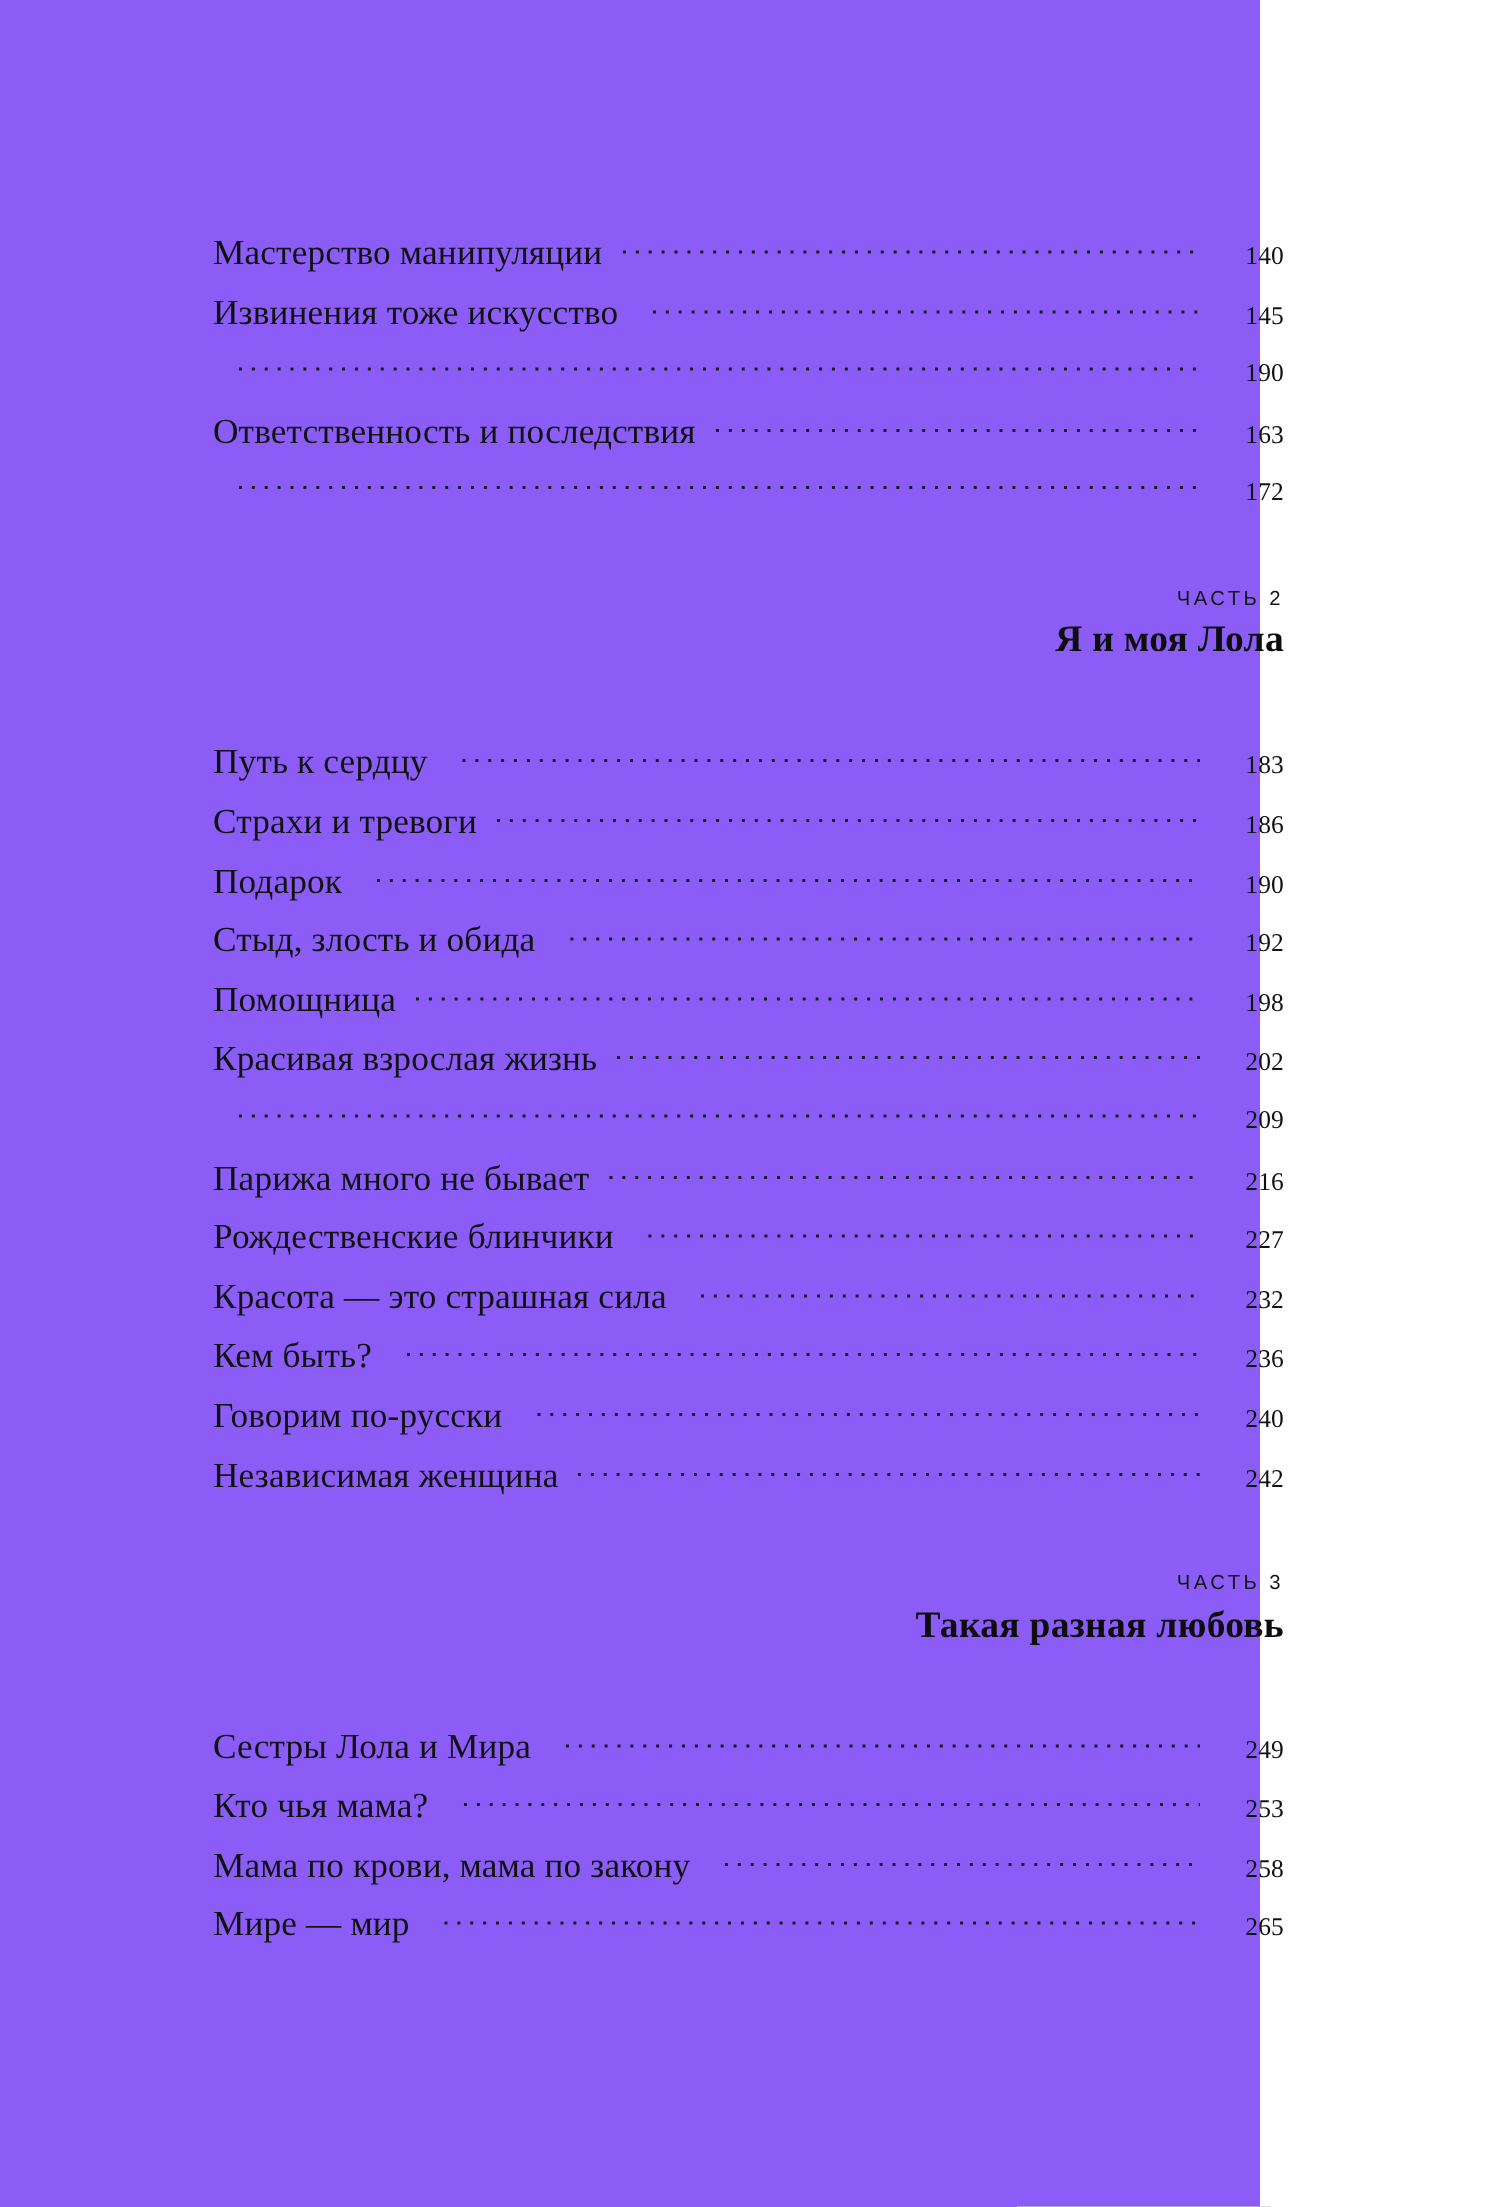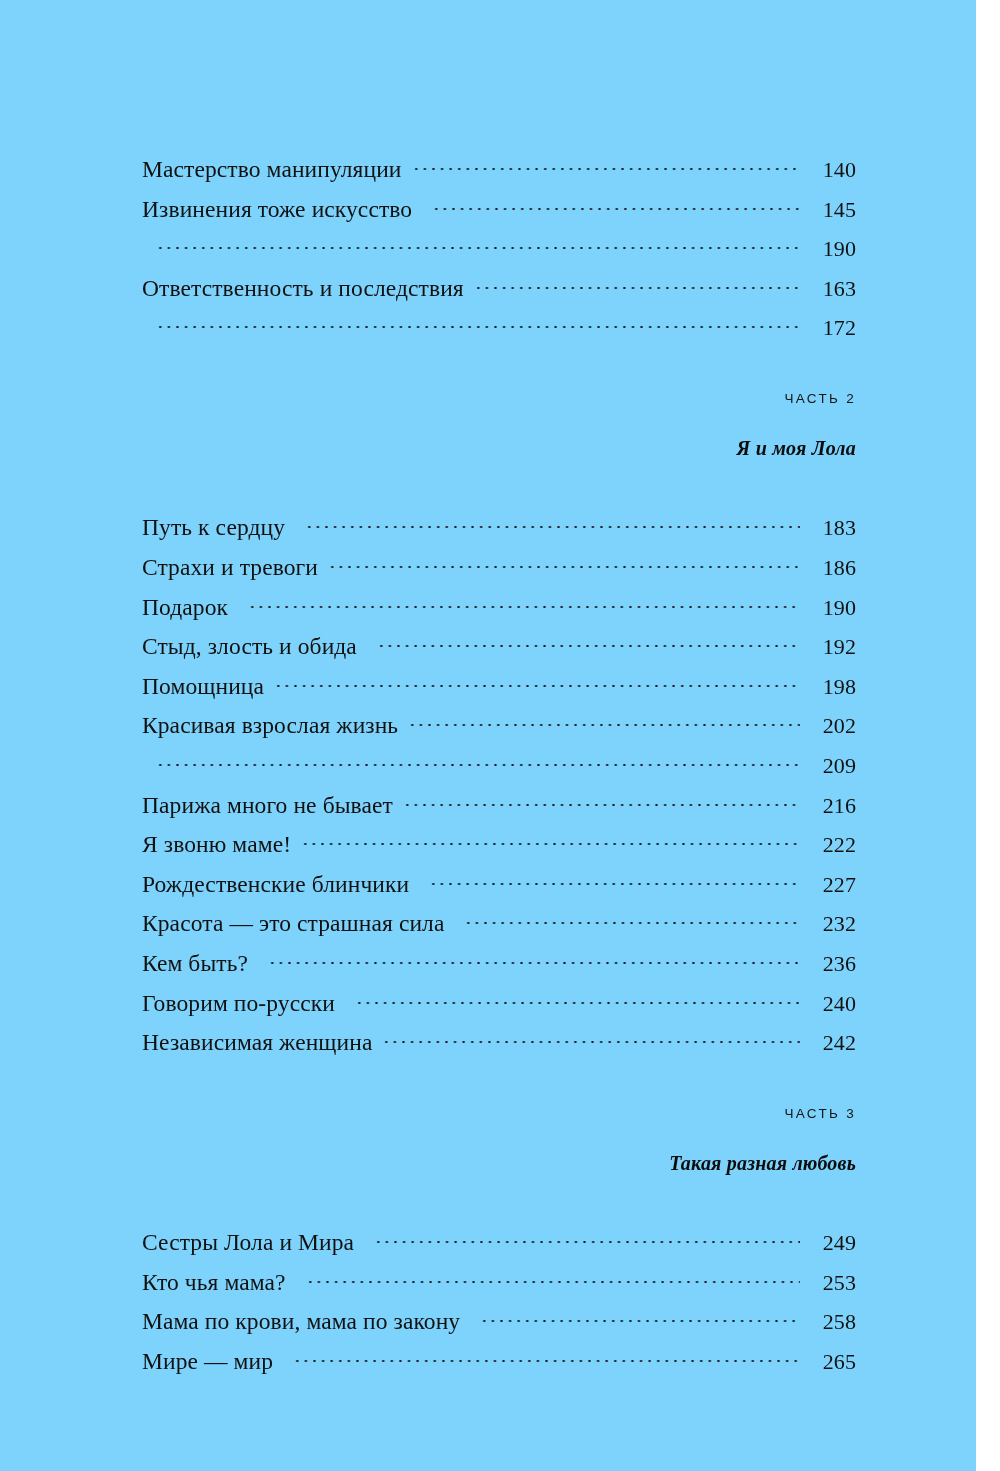--- a/index.html
+++ b/index.html
@@ -14,23 +14,23 @@
     position: relative;
     font-family: "Liberation Serif", "DejaVu Serif", serif;
     color: #111111;
     overflow: hidden;
   }
 
   .page {
     position: absolute;
     left: 0;
     top: 0;
-    width: 976px;
+    width: 840px;
     height: 1471px;
-    background: #7dd3fc;
+    background: #8b5cf6;
   }
 
   .content {
     position: absolute;
     left: 142px;
     top: 0;
     width: 714px;
   }
 
   
@@ -71,21 +71,21 @@
     background-image: radial-gradient(circle, #1a1a1a 0 1px, transparent 1.2px);
     background-size: 8.6px 2px;
     background-repeat: repeat-x;
     background-position: left bottom;
   }
 
   .toc-page {
     flex: 0 0 auto;
     text-align: right;
     min-width: 52px;
-    font-size: 22px;
+    font-size: 17px;
   }
 
   
   .toc-entry.gap .toc-leader { margin-left: 14px; }
 
   
   .part-heading {
     text-align: right;
     width: 100%;
   }
@@ -94,26 +94,25 @@
     font-size: 13.5px;
     letter-spacing: 2.3px;
     font-weight: 400;
     color: #161616;
     text-transform: uppercase;
     line-height: 1;
   }
   .part-title {
     font-family: "Liberation Serif", "DejaVu Serif", serif;
     font-weight: bold;
-    font-size: 20px;
+    font-size: 25px;
     letter-spacing: 0.2px;
     color: #0d0d0d;
     line-height: 1;
-    margin-top: 33px;
-    font-style: italic;
+    margin-top: 9px;
   }
 
   .spacer-before-heading { height: 44px; }
   .spacer-after-heading  { height: 50px; }
 </style>
 </head>
 <body>
 
 <div class="page">
   <div class="content" style="top: 150px;">
@@ -182,25 +181,20 @@
         </div>
         <div class="toc-entry gap">
           <span class="toc-leader"></span>
           <span class="toc-page">209</span>
         </div>
         <div class="toc-entry">
           <span class="toc-title">Парижа много не бывает</span>
           <span class="toc-leader"></span>
           <span class="toc-page">216</span>
         </div>
-        <div class="toc-entry">
-          <span class="toc-title">Я звоню маме!</span>
-          <span class="toc-leader"></span>
-          <span class="toc-page">222</span>
-        </div>
         <div class="toc-entry gap">
           <span class="toc-title">Рождественские блинчики</span>
           <span class="toc-leader"></span>
           <span class="toc-page">227</span>
         </div>
         <div class="toc-entry gap">
           <span class="toc-title">Красота — это страшная сила</span>
           <span class="toc-leader"></span>
           <span class="toc-page">232</span>
         </div>

